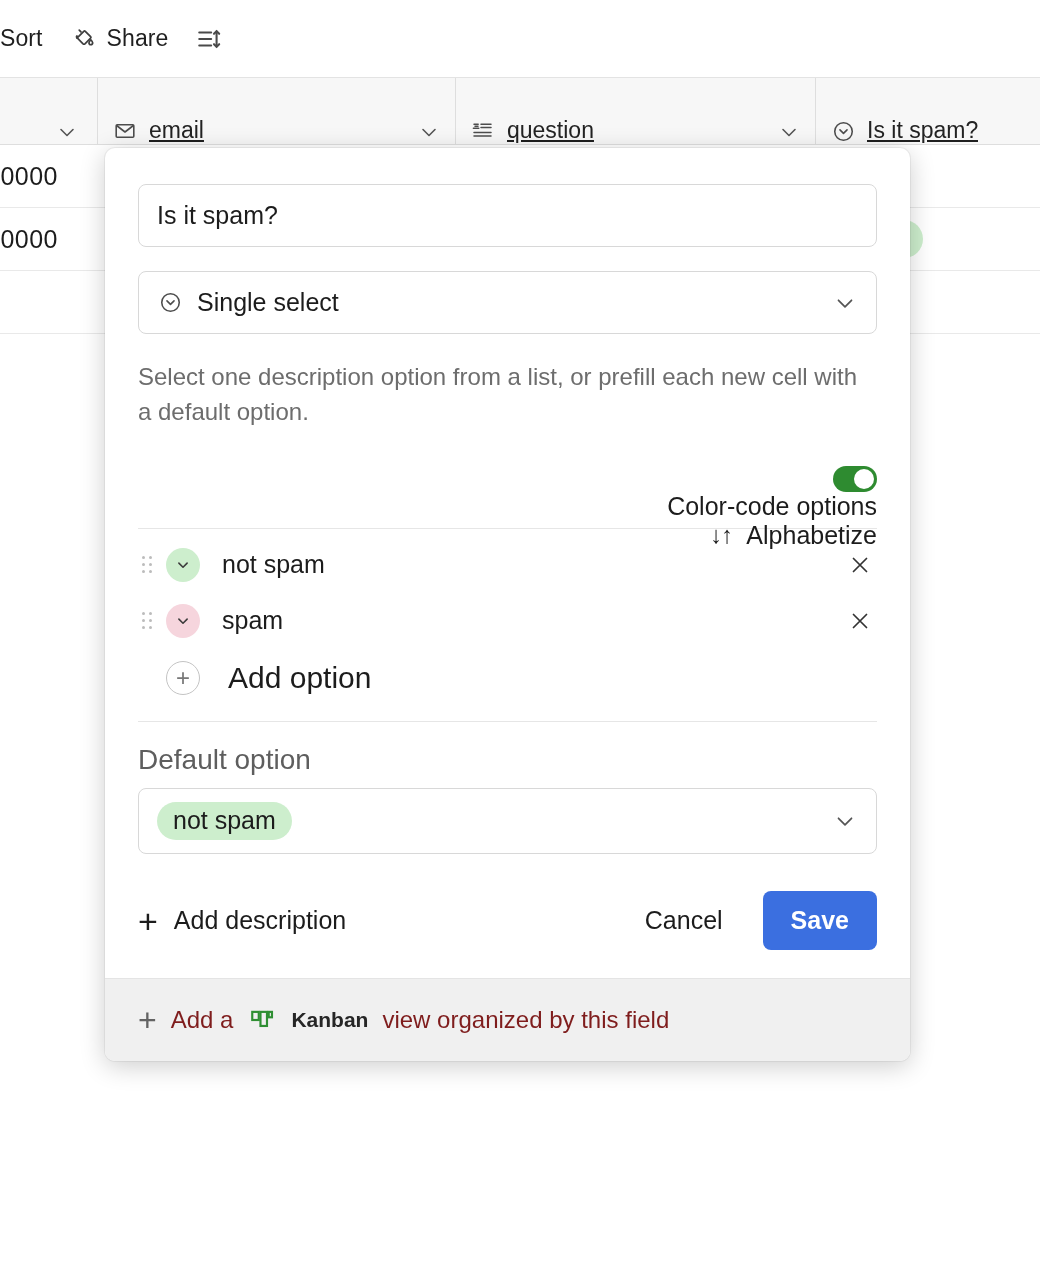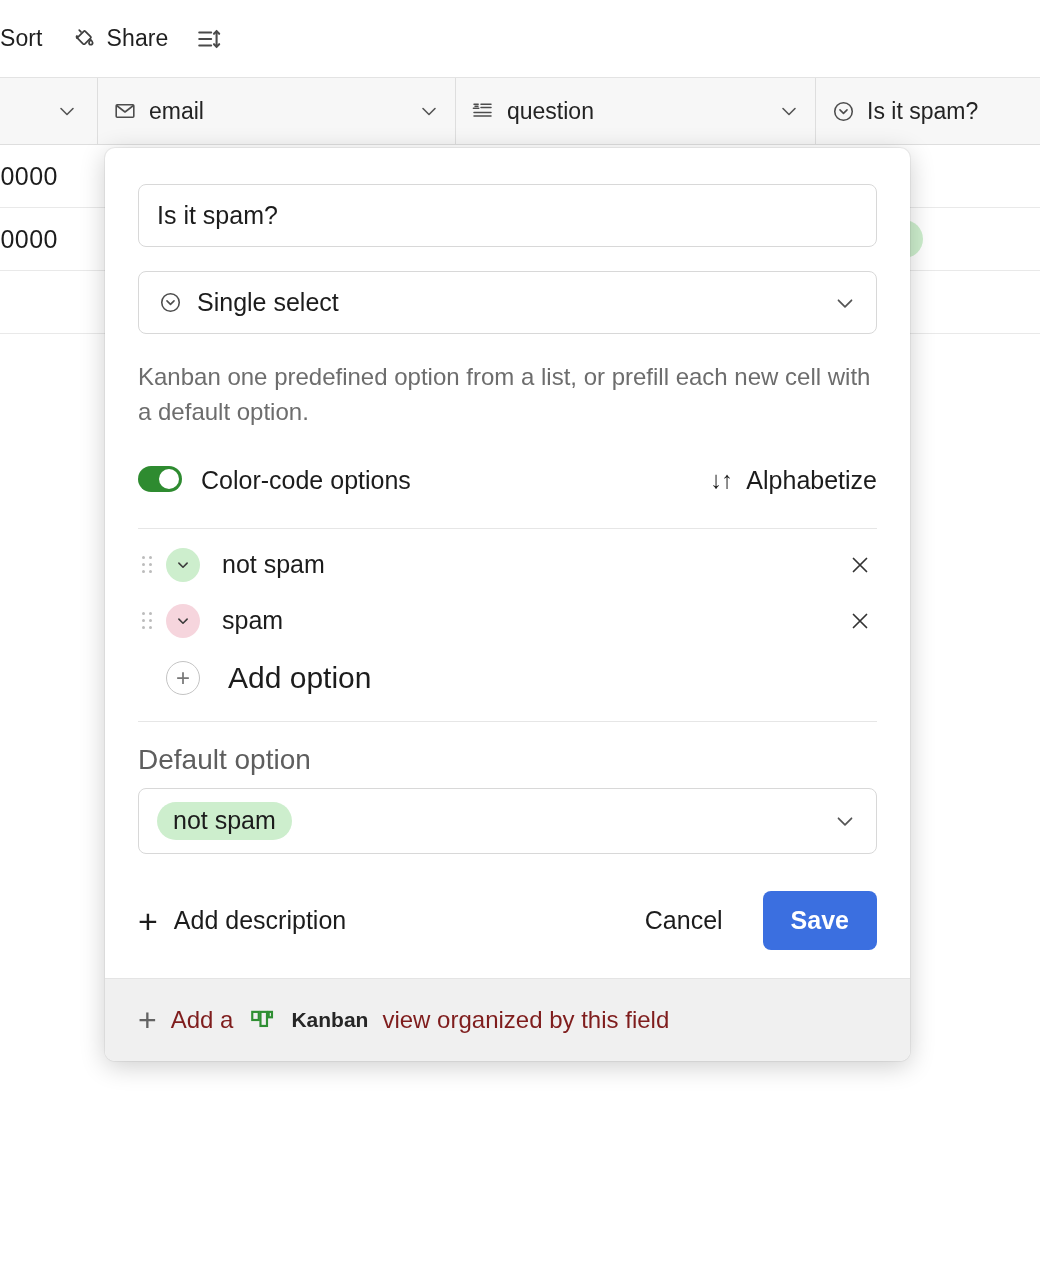--- a/index.html
+++ b/index.html
@@ -28,23 +28,24 @@
   .tb-item:first-child { margin-left: -14px; }
   .tb-label { font-size: 23px; color: #1f1f1f; letter-spacing: .1px; }
   .tb-icon { display: flex; align-items: center; justify-content: center; width: 26px; height: 26px; }
 
   
   .grid-header {
     position: absolute; top: 78px; left: 0; width: 1040px; height: 67px;
     display: flex; background: #f7f7f7; border-bottom: 1px solid #dedede;
   }
   .hcell {
-    display: flex; align-items: center; height: 100%;
+    display: flex; align-items: flex-end; height: 100%;
     border-right: 1px solid #dedede; padding: 0 14px; gap: 11px;
     position: relative;
+    text-decoration: underline;
   }
   .hcell.rownum { width: 98px; justify-content: flex-end; padding-right: 18px; }
   .hcell.c-email { width: 358px; }
   .hcell.c-question { width: 360px; }
   .hcell.c-spam { width: 224px; border-right: none; }
   .hcell-label { font-size: 23px; color: #232323; overflow: hidden; white-space: nowrap; }
   .hcell-caret { margin-left: auto; display: flex; align-items: center; }
   .hicon { display: flex; align-items: center; justify-content: center; width: 26px; height: 26px; flex: none; }
 
   
@@ -89,21 +90,21 @@
   }
   .select-label { font-size: 25px; color: #1c1c1c; }
   .select-caret { margin-left: auto; display: flex; align-items: center; }
 
   .desc {
     margin-top: 26px; font-size: 24px; line-height: 1.45; color: #6d6d6d;
     max-width: 740px;
   }
 
   .toggle-row {
-    margin-top: 36px; display: flex; align-items: flex-start; height: 40px;
+    margin-top: 36px; display: flex; align-items: flex-end; height: 40px; flex-direction: column;
   }
   .switch {
     width: 44px; height: 26px; border-radius: 13px; background: #2e8b30;
     position: relative; flex: none;
   }
   .switch .knob {
     position: absolute; top: 3px; right: 3px; width: 20px; height: 20px;
     border-radius: 50%; background: #fff;
   }
   .toggle-label { margin-left: 19px; font-size: 25px; color: #1c1c1c; }
@@ -312,21 +313,21 @@
           </svg>
         </span>
         <span class="select-label">Single select</span>
         <span class="select-caret">
           <svg width="26" height="26" viewBox="0 0 24 24" fill="none" stroke="#555" stroke-width="1.6" stroke-linecap="round" stroke-linejoin="round">
               <path d="M6 9.5l6 6 6-6"></path>
             </svg>
         </span>
       </div>
 
-      <div class="desc">Kanban one predefined option from a list, or prefill each new cell with a default option.</div>
+      <div class="desc">Select one description option from a list, or prefill each new cell with a default option.</div>
 
       <div class="toggle-row">
         <span class="switch">
           <span class="knob"></span>
         </span>
         <span class="toggle-label">Color-code options</span>
         <span class="alphabetize">
           <span class="alpha-icon">↓↑</span>
           <span class="alpha-label">Alphabetize</span>
         </span>

